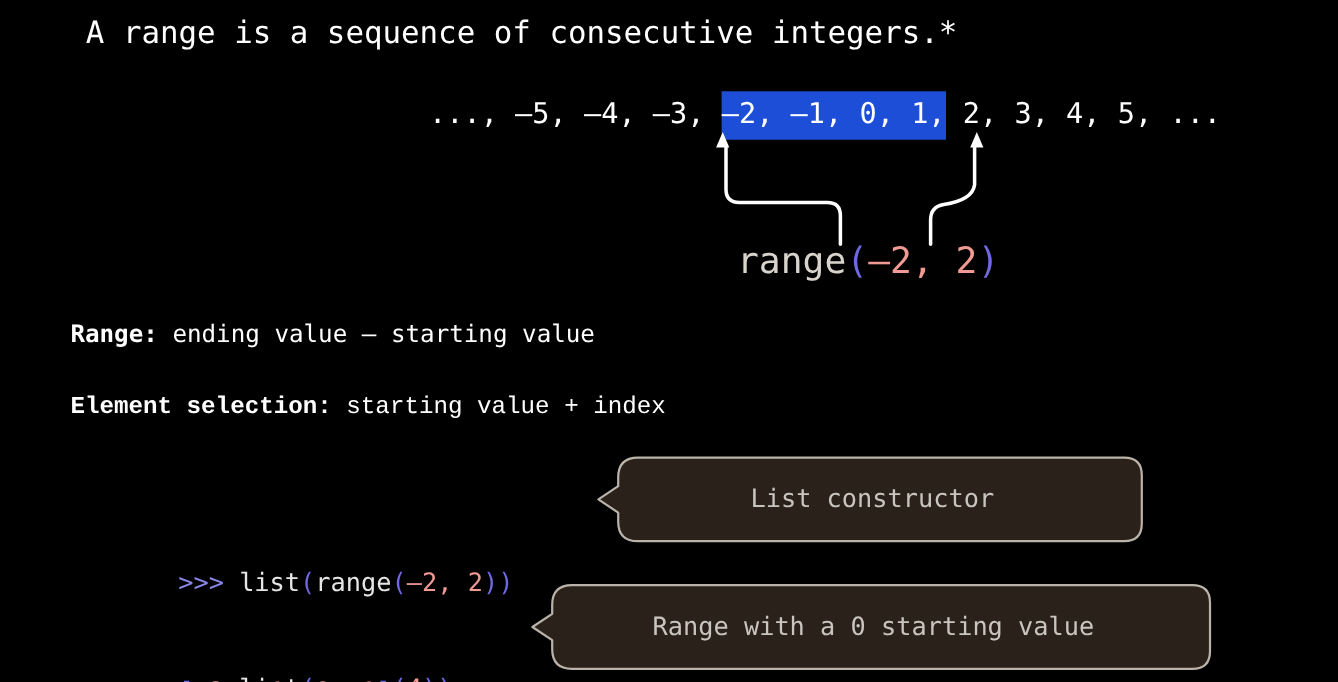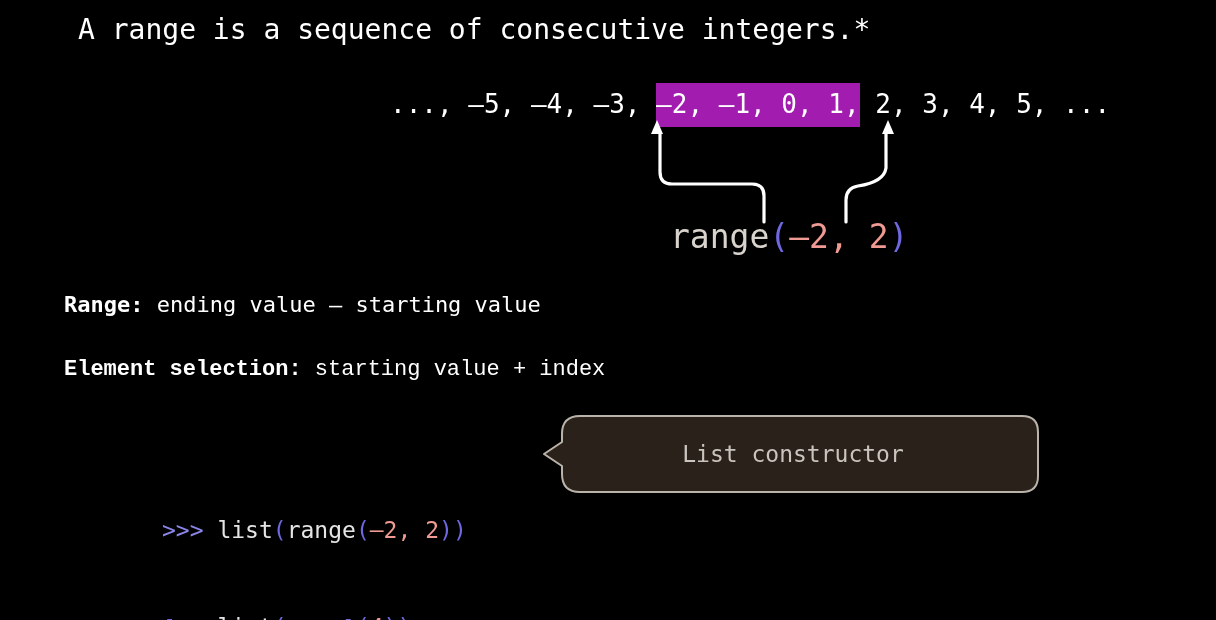--- a/index.html
+++ b/index.html
@@ -38,21 +38,21 @@
   .seq {
     position: absolute;
     left: 390px;
     top: 86px;
     font-size: 26px;
     line-height: 36px;
     white-space: pre;
     color: #ffffff;
   }
   .seq .hl {
-    background: #a21caf;
+    background: #1d4ed8;
     padding: 6px 0 8px 0;
     color: #ffffff;
   }
 
   
   .arrows {
     position: absolute;
     left: 0;
     top: 0;
     width: 1216px;
@@ -159,14 +159,21 @@
   </div>
 
   <div class="bubble" id="bubble-1">
     <svg width="512" height="80" viewBox="0 0 512 80">
       <path d="M 16,40 L 34,28 L 34,20 Q 34,2 52,2 L 494,2 Q 510,2 510,18
                L 510,62 Q 510,78 494,78 L 52,78 Q 34,78 34,60 L 34,52 Z" fill="#2b211b" stroke="#b9b3aa" stroke-width="2" stroke-linejoin="round"></path>
     </svg>
     <div class="bubble-text">List constructor</div>
   </div>
 
+  <div class="bubble" id="bubble-2">
+    <svg width="634" height="80" viewBox="0 0 634 80">
+      <path d="M 16,40 L 34,28 L 34,20 Q 34,2 52,2 L 616,2 Q 632,2 632,18
+               L 632,62 Q 632,78 616,78 L 52,78 Q 34,78 34,60 L 34,52 Z" fill="#2b211b" stroke="#b9b3aa" stroke-width="2" stroke-linejoin="round"></path>
+    </svg>
+    <div class="bubble-text">Range with a 0 starting value</div>
+  </div>
 
 </div>
 
 </body></html>

